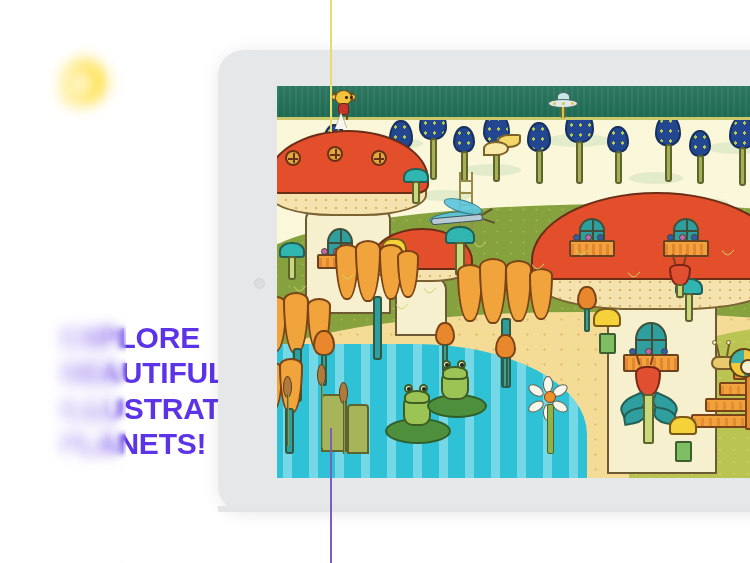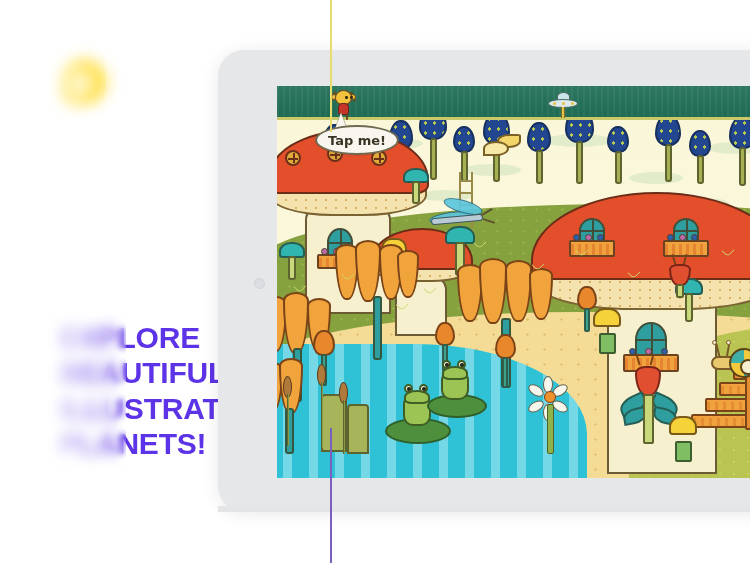--- a/index.html
+++ b/index.html
@@ -735,23 +735,20 @@
         <div class="bar-icon ufo">
           <div class="dome"></div>
           <div class="disc"></div>
           <div class="light a"></div>
             <div class="light b"></div>
             <div class="light c"></div>
           <div class="beam"></div>
         </div>
 
         <div class="bubble-tail"></div>
-        <div class="bubble">
-          <span>Tap me!</span>
-        </div>
 
       </div>
     </div>
 
     <div class="bottom-strip"></div>
   </div>
 
   <div class="blur-veil"></div>
   <div class="blur-veil2"></div>
   <div class="white-fade"></div>

